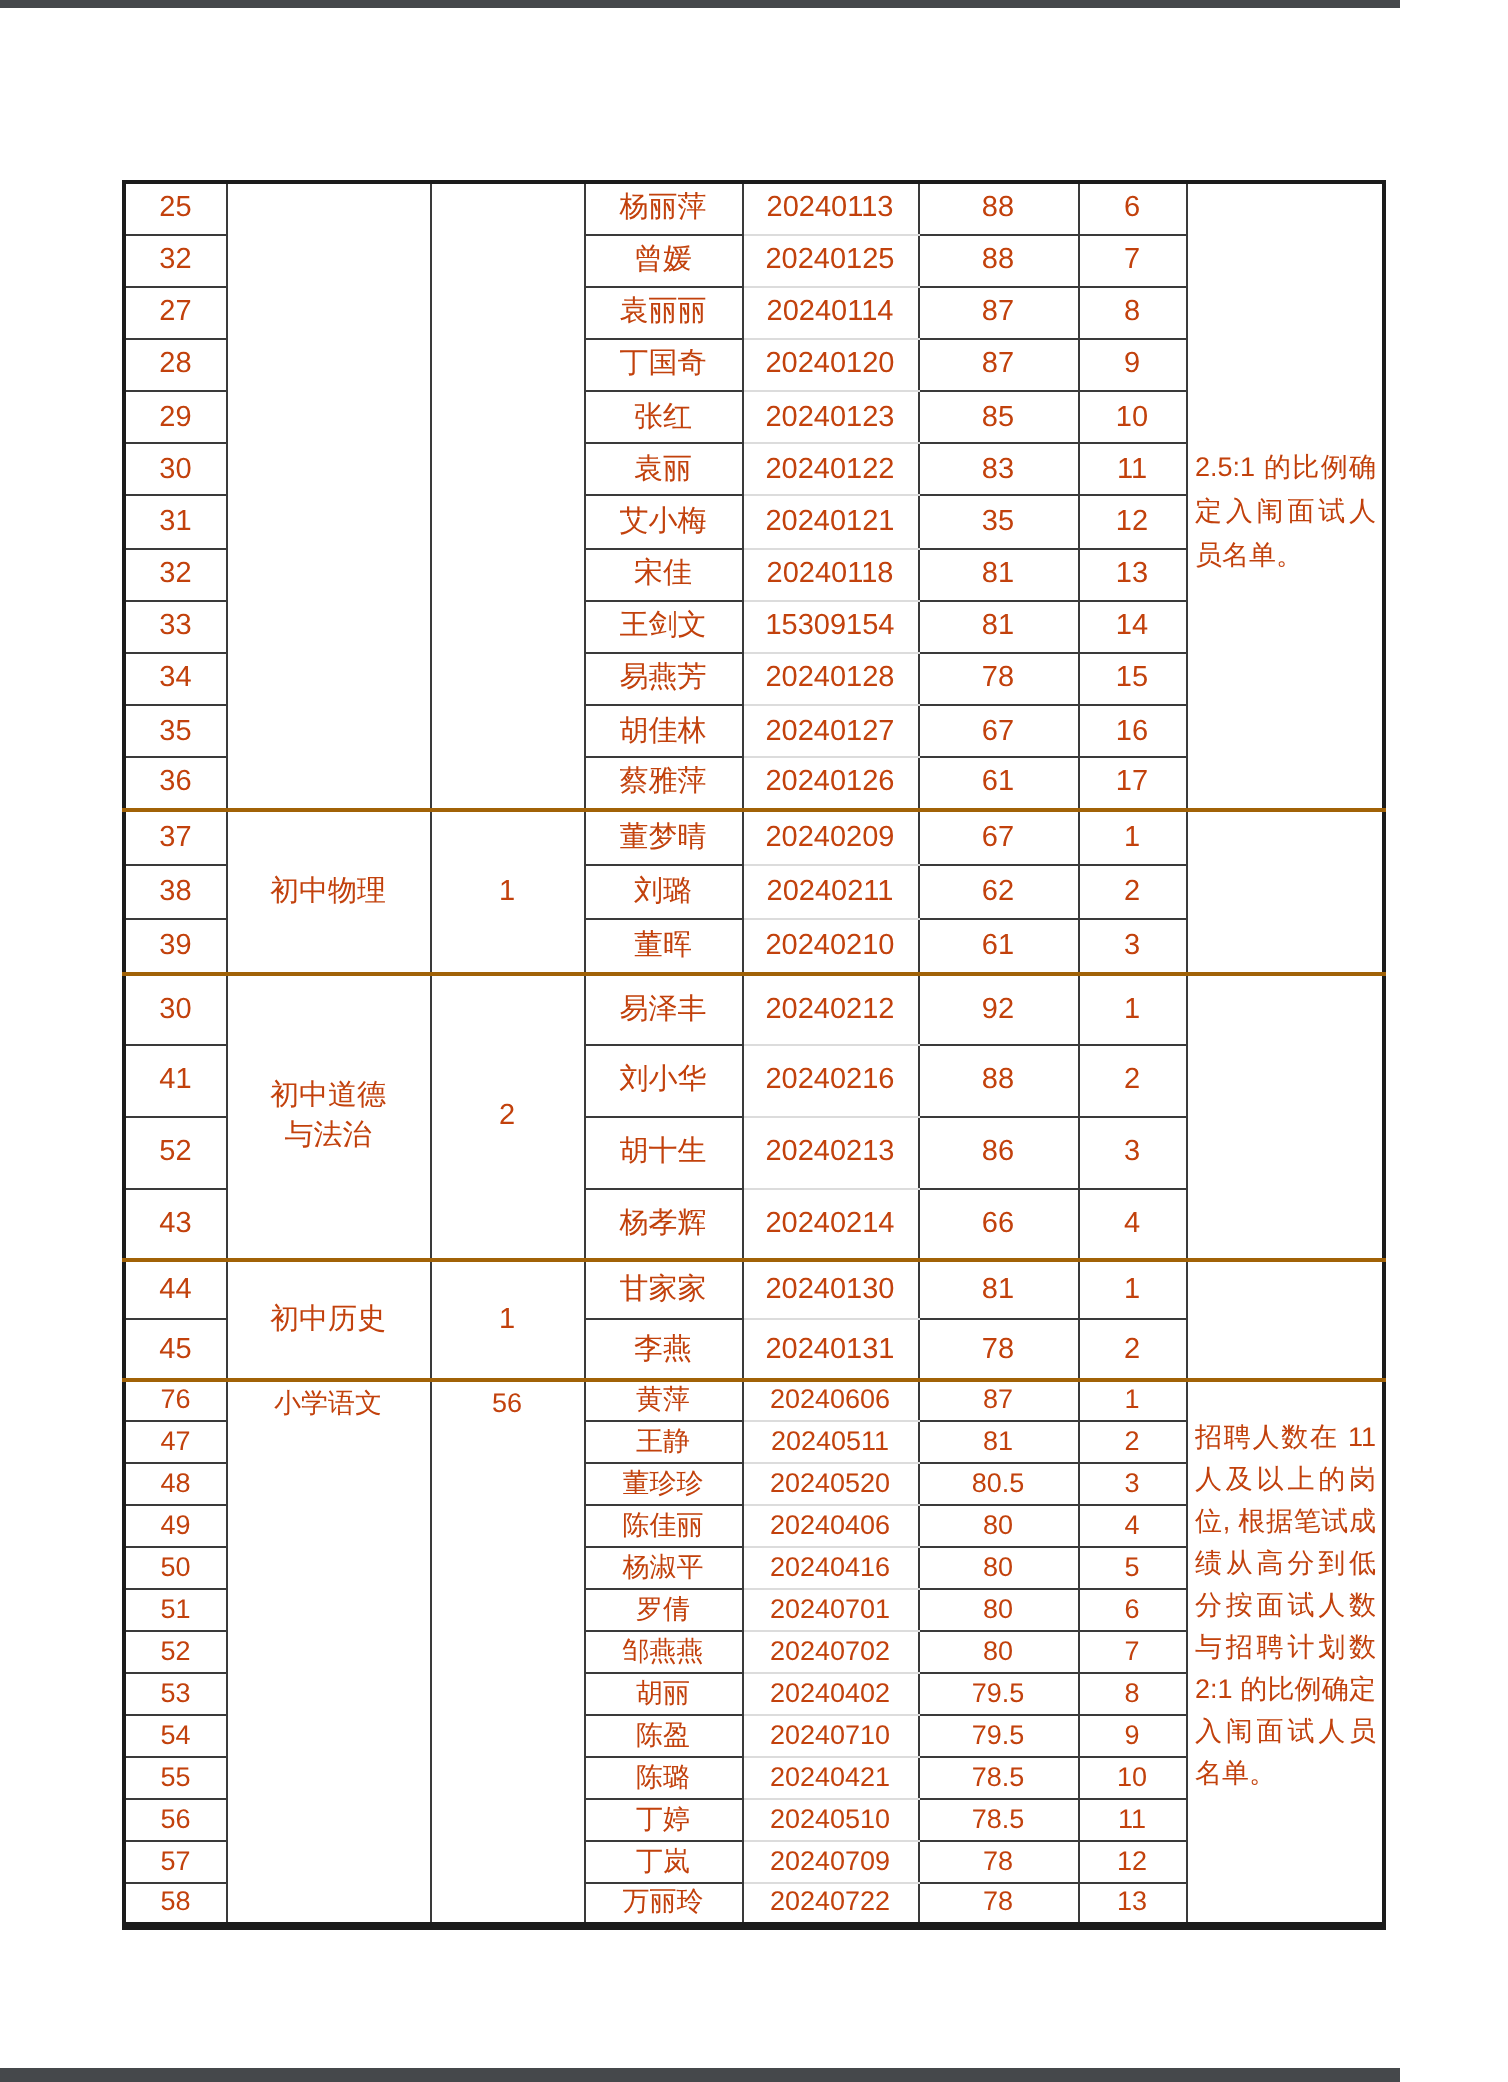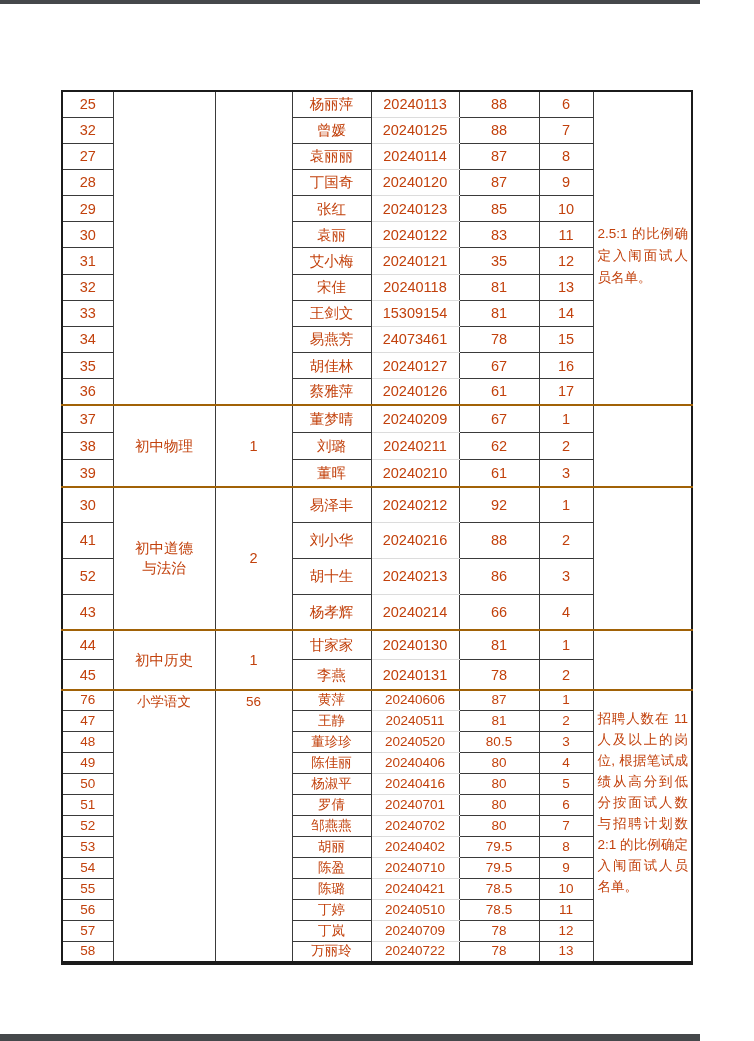--- a/index.html
+++ b/index.html
@@ -132,21 +132,21 @@
         <tr class="h0 g0">
           <td class="num">33</td>
           <td class="name">王剑文</td>
           <td class="id">15309154</td>
           <td class="score">81</td>
           <td class="rank">14</td>
         </tr>
         <tr class="h0 g0">
           <td class="num">34</td>
           <td class="name">易燕芳</td>
-          <td class="id">24073461</td>
+          <td class="id">20240128</td>
           <td class="score">78</td>
           <td class="rank">15</td>
         </tr>
         <tr class="h0 g0">
           <td class="num">35</td>
           <td class="name">胡佳林</td>
           <td class="id">20240127</td>
           <td class="score">67</td>
           <td class="rank">16</td>
         </tr>

